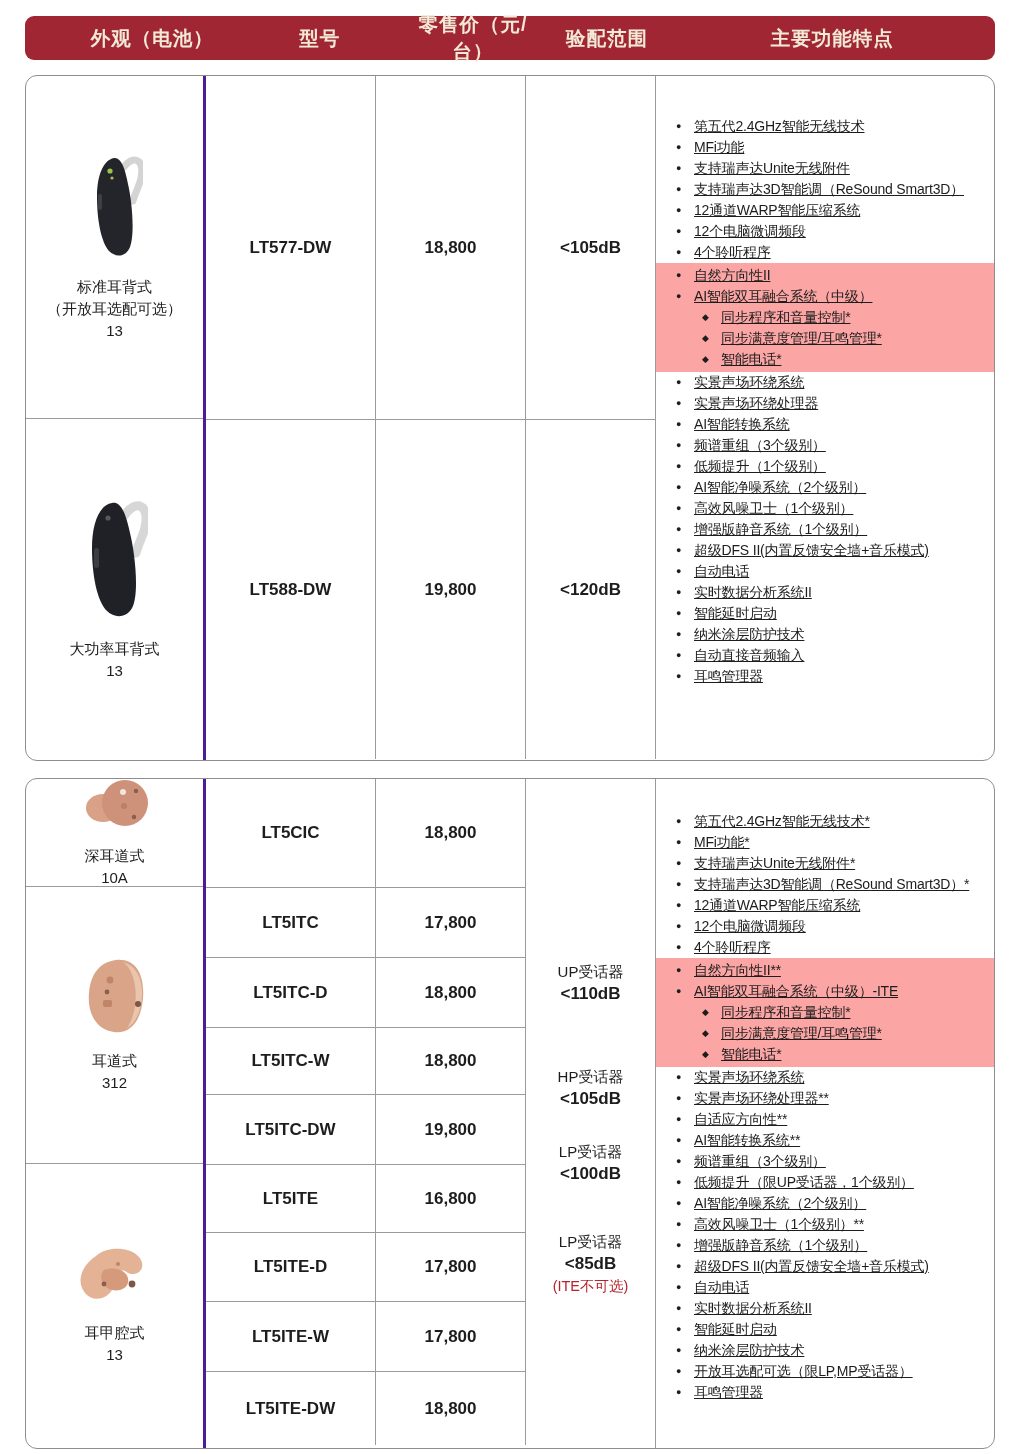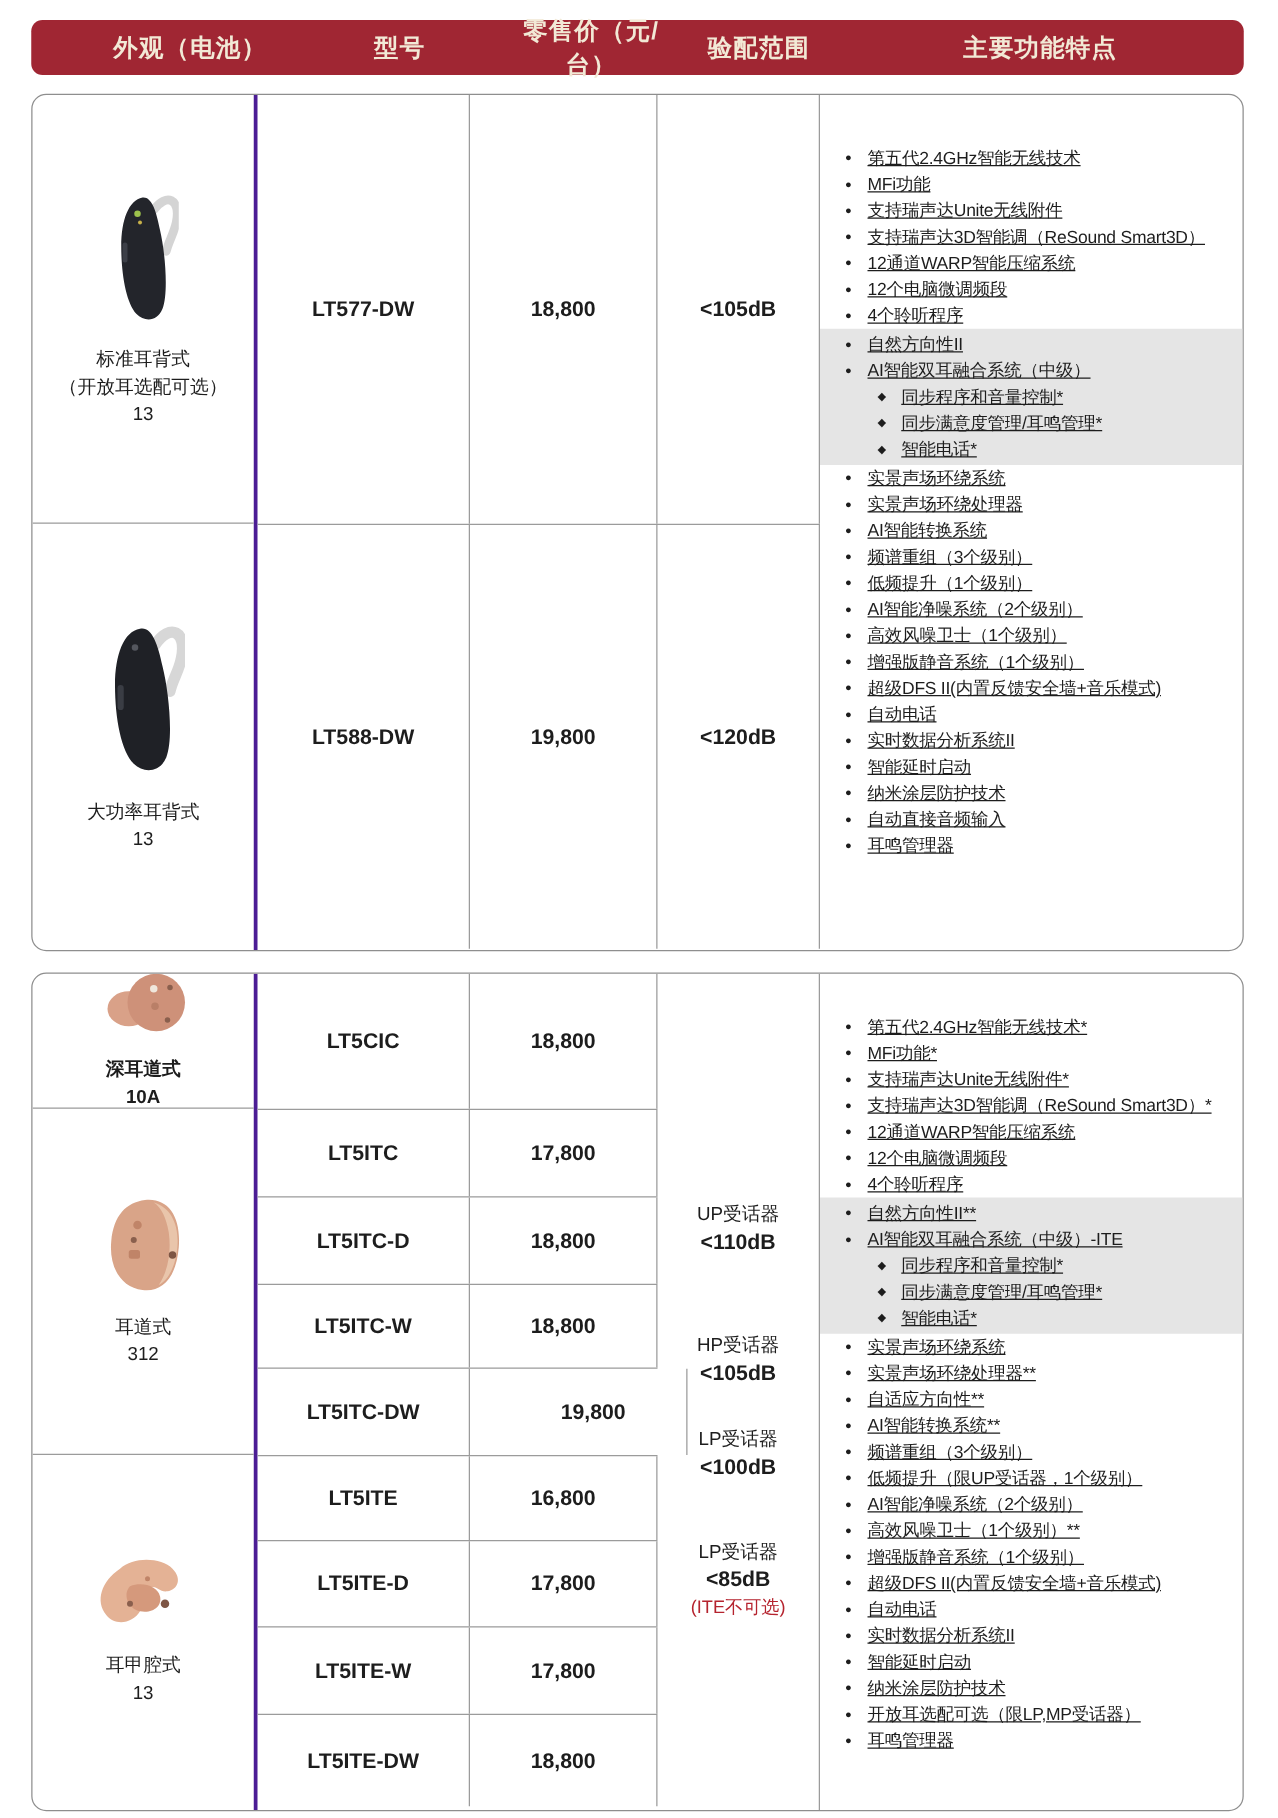--- a/index.html
+++ b/index.html
@@ -42,21 +42,21 @@
   .rgroup .note{font-size:14.5px;line-height:22px;color:#B5232E;}
 
   .features{width:340px;box-sizing:border-box;padding:40px 10px 0 18px;}
   #f2.features{padding-top:32px;}
   .flist{list-style:none;margin:0;padding:0;text-decoration:underline;}
   .flist li{position:relative;padding-left:20px;line-height:21px;font-size:14px;
             letter-spacing:-0.2px;white-space:nowrap;color:#1d1d1d;}
   .flist li.bul::before{content:"●";position:absolute;left:2px;top:0;font-size:9px;}
   .flist li.sub{padding-left:47px;}
   .flist li.sub::before{content:"◆";position:absolute;left:28px;top:0;font-size:9px;}
-  .hlband{background:#e5e5e5;margin:0 -10px 0 -18px;padding:2px 10px 2px 18px;}
+  .hlband{background:#fca5a5;margin:0 -10px 0 -18px;padding:2px 10px 2px 18px;}
 </style>
 </head>
 <body>
 
 <div class="stage">
   <div class="hbar" id="header-bar">
       <span style="width: 180px; margin-left: 41px;">外观（电池）</span>
       <span style="width: 170px;">型号</span>
       <span style="width: 150px;">零售价（元/台）</span>
       <span style="width: 130px;">验配范围</span>
@@ -138,21 +138,21 @@
           <li class="bul">智能延时启动</li>
           <li class="bul">纳米涂层防护技术</li>
           <li class="bul">自动直接音频输入</li>
           <li class="bul">耳鸣管理器</li>
         </ul>
       </div>
   </section>
 
   <section class="panel" id="panel2">
     <div class="acol" id="p2-acol">
-        <div class="acell divided" style="height: 108px; font-weight: bold;">
+        <div class="acell divided" style="height: 108px;">
           <div><svg width="72" height="54" viewBox="0 0 72 54">
               <ellipse cx="24" cy="31" rx="17" ry="14" fill="#D9A188"></ellipse>
               <ellipse cx="46" cy="26" rx="23" ry="23" fill="#CE9179"></ellipse>
               <circle cx="44" cy="15" r="3" fill="#EFE7DC"></circle>
               <circle cx="57" cy="14" r="2.2" fill="#8A5F4D"></circle>
               <circle cx="55" cy="40" r="2.2" fill="#8A5F4D"></circle>
               <circle cx="45" cy="29" r="3" fill="#B97F67"></circle>
             </svg></div>
           <div class="alabel">
             <div>深耳道式</div>
@@ -197,21 +197,21 @@
           <div class="cellc pcell">17,800</div>
         </div>
         <div class="prow bt" style="height: 70px;">
           <div class="cellc mcell">LT5ITC-D</div>
           <div class="cellc pcell">18,800</div>
         </div>
         <div class="prow bt" style="height: 67px;">
           <div class="cellc mcell">LT5ITC-W</div>
           <div class="cellc pcell">18,800</div>
         </div>
-        <div class="prow bt" style="height: 70px; gap: 24px;">
+        <div class="prow bt" style="height: 70px;">
           <div class="cellc mcell">LT5ITC-DW</div>
           <div class="cellc pcell">19,800</div>
         </div>
         <div class="prow bt" style="height: 68px;">
           <div class="cellc mcell">LT5ITE</div>
           <div class="cellc pcell">16,800</div>
         </div>
         <div class="prow bt" style="height: 69px;">
           <div class="cellc mcell">LT5ITE-D</div>
           <div class="cellc pcell">17,800</div>

